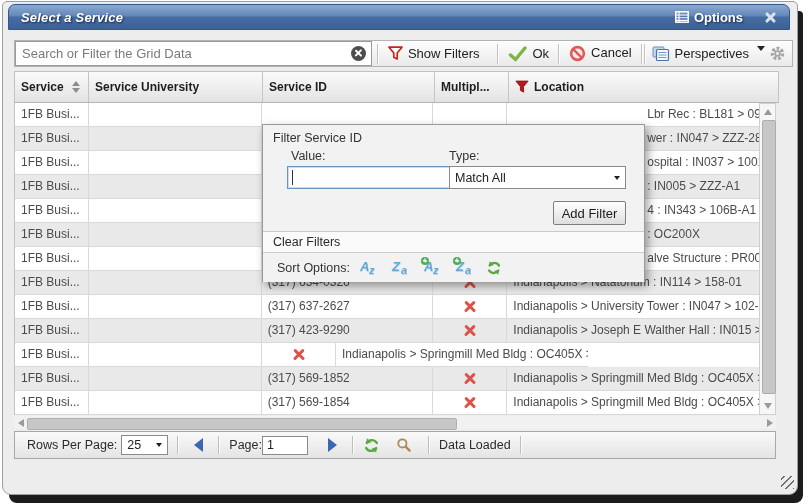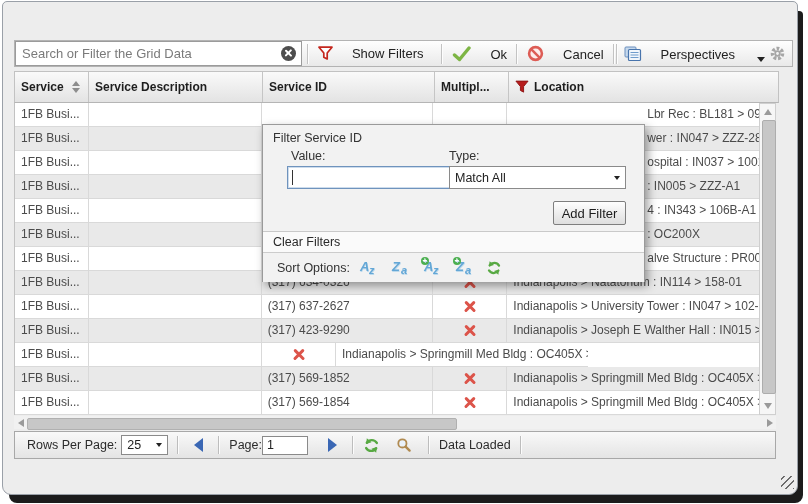--- a/index.html
+++ b/index.html
@@ -24,21 +24,21 @@
     border:1px solid #b3b3b3;background:linear-gradient(#fefefe,#e9e9e9);display:flex;align-items:center;}
   .search-wrap{position:relative;width:413px;height:25px;}
   .search-input{position:absolute;left:0;top:0;width:100%;height:100%;box-sizing:border-box;
     border:1px solid #9b9b9b;background:#fff;font:13px "Liberation Sans",sans-serif;color:#7f1d1d;padding:0 24px 0 6px;outline:none;}
   .search-input::placeholder{color:#7a7a7a;opacity:1;}
   .clear-btn{position:absolute;right:6px;top:5px;width:15px;height:15px;border-radius:50%;background:#4d4d4d;cursor:pointer;}
   .clear-btn i{position:absolute;left:3.2px;top:6.3px;width:8.6px;height:2.2px;background:#fff;border-radius:1px;}
   .clear-btn i:nth-child(1){transform:rotate(45deg);}
   .clear-btn i:nth-child(2){transform:rotate(-45deg);}
   .vsep{width:0;height:20px;border-left:1px solid #c3c3c3;border-right:1px solid #fdfdfd;margin:0 5px;}
-  .tbtn{display:flex;align-items:flex-end;gap:19px;cursor:pointer;font-size:13px;color:#222;white-space:nowrap;padding:0 4px;}
+  .tbtn{display:flex;align-items:flex-start;gap:5px;cursor:pointer;font-size:13px;color:#222;white-space:nowrap;padding:0 4px;}
   .tbtn svg{flex:0 0 auto;}
   .dd-arrow{width:0;height:0;border-left:4px solid transparent;border-right:4px solid transparent;border-top:5px solid #222;margin-left:3px;}
   .gear-wrap{margin-left:auto;margin-right:6px;cursor:pointer;display:flex;align-items:center;}
   
   .gridheader{position:absolute;left:14px;top:71px;width:765px;height:32px;box-sizing:border-box;display:flex;
     background:linear-gradient(#fafafa,#e3e3e3);border:1px solid #c2c2c2;border-bottom:1px solid #b5b5b5;}
   .hc{box-sizing:border-box;border-right:1px solid #c5c5c5;display:flex;align-items:center;
     font-size:12px;font-weight:bold;color:#1e1e1e;padding:0 6px;white-space:nowrap;overflow:hidden;}
   .hc.h1{width:74px;}.hc.h2{width:174px;}.hc.h3{width:172px;}.hc.h4{width:74px;}.hc.h5{width:269px;border-right:none;}
   .sort-updown{display:inline-flex;flex-direction:column;gap:2px;margin-left:auto;margin-right:2px;}
@@ -119,20 +119,36 @@
     color:#fff;font:bold 8px/8px "Liberation Sans",sans-serif;font-style:normal;text-align:center;}
   .resize-grip{position:absolute;left:781px;top:476px;width:13px;height:13px;cursor:nwse-resize;
     background:repeating-linear-gradient(135deg,transparent 0 2px,#6d6d6d 2px 3.2px,transparent 3.2px 5px);}
 </style>
 </head>
 <body>
 
 <div class="stage">
   <div class="window-frame"></div>
 
+  <div class="titlebar">
+    <span class="title">Select a Service</span>
+    <div class="tb-right">
+      <div class="opt-btn">
+        <svg width="14" height="12" viewBox="0 0 14 12">
+            <rect x="0.8" y="0.8" width="12.4" height="10.4" fill="none" stroke="#fff" stroke-width="1.5"></rect>
+            <path d="M1 4h12M1 6.8h12M1 9.4h12M4 1v10" stroke="#fff" stroke-width="1.1"></path>
+          </svg>
+        <span class="opt-label">Options</span>
+      </div>
+      <div class="close-x">
+          <i></i>
+          <i></i>
+        </div>
+    </div>
+  </div>
 
   <div class="searchbar">
     <div class="search-wrap">
       <input class="search-input" type="text" placeholder="Search or Filter the Grid Data" style="">
       <span class="clear-btn">
           <i></i>
           <i></i>
         </span>
     </div>
     <span class="vsep"></span>
@@ -178,21 +194,21 @@
 
   <div class="gridheader">
     <div class="hc h1">
       <span>Service</span>
       <span class="sort-updown">
           <i class="up"></i>
           <i class="dn"></i>
         </span>
     </div>
     <div class="hc h2">
-      <span>Service Description</span>
+      <span>Service University</span>
     </div>
     <div class="hc h3">
       <span>Service ID</span>
     </div>
     <div class="hc h4">
       <span>Multipl...</span>
     </div>
     <div class="hc h5">
       <svg class="funnel-solid" width="14" height="14" viewBox="0 0 15 15">
           <path d="M1 1.2h13L9.2 7v6l-3.4-1.8V7Z" fill="#b71c1c" stroke="#8d1414" stroke-width="1" stroke-linejoin="round"></path>

